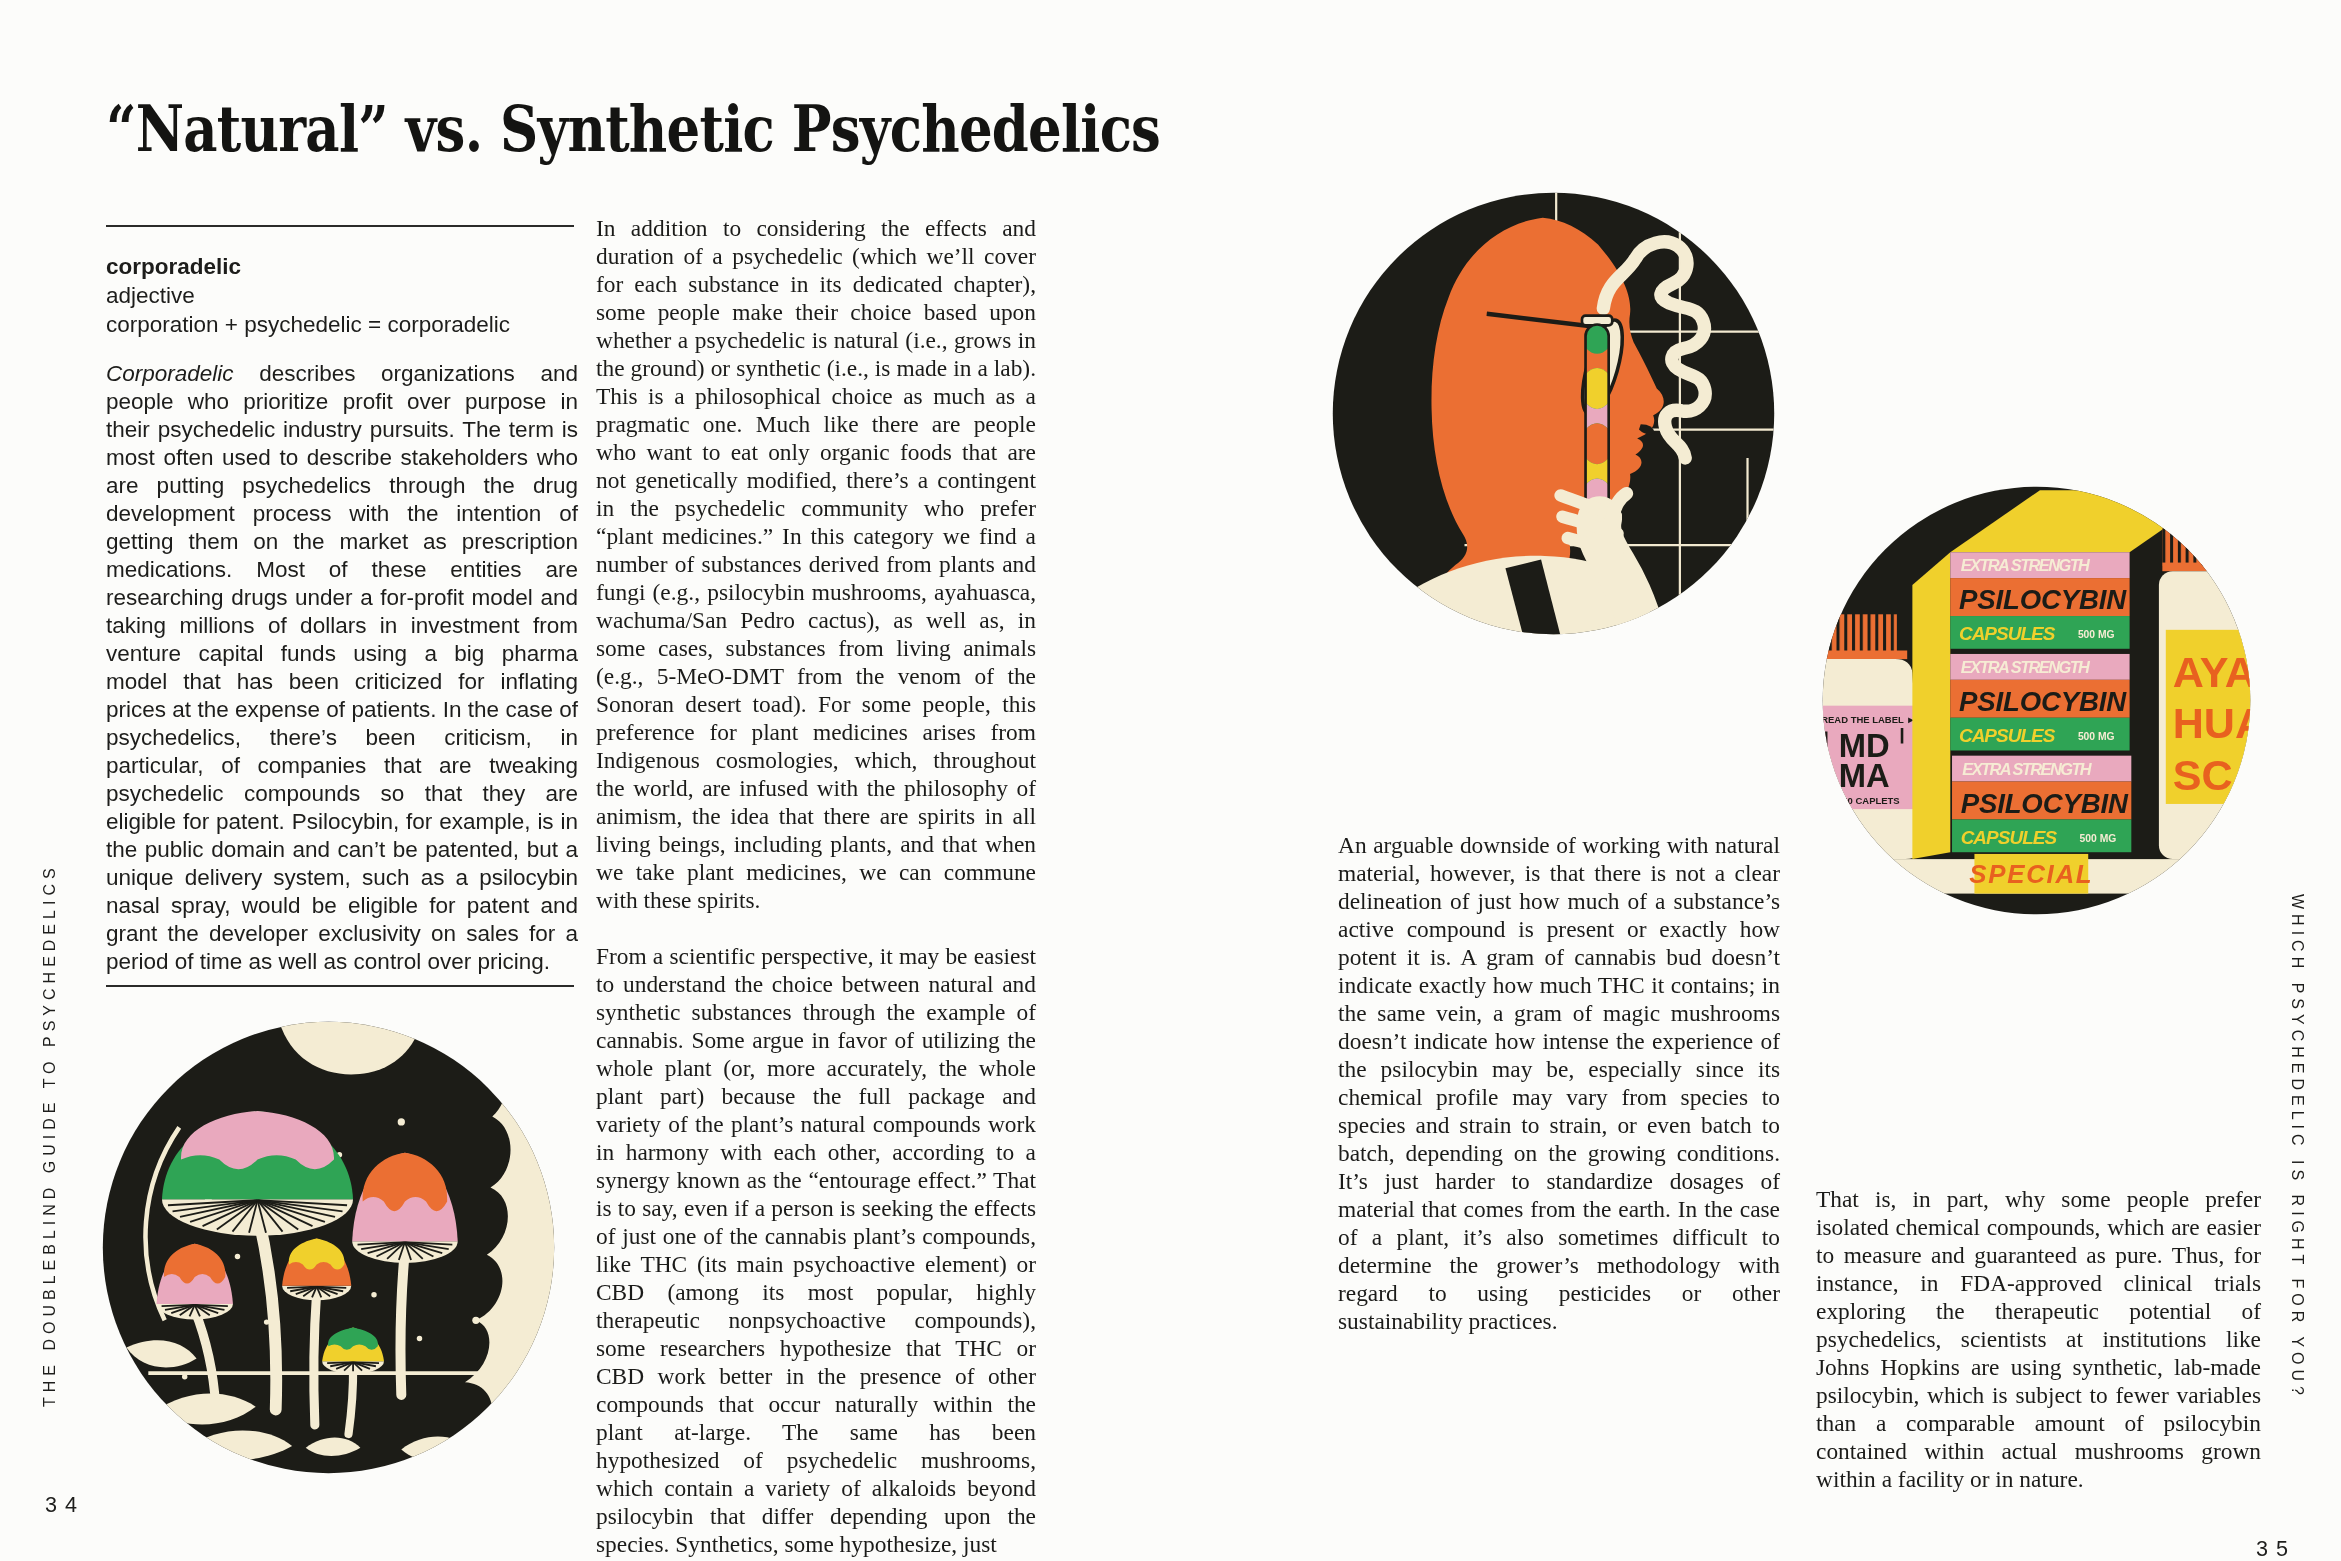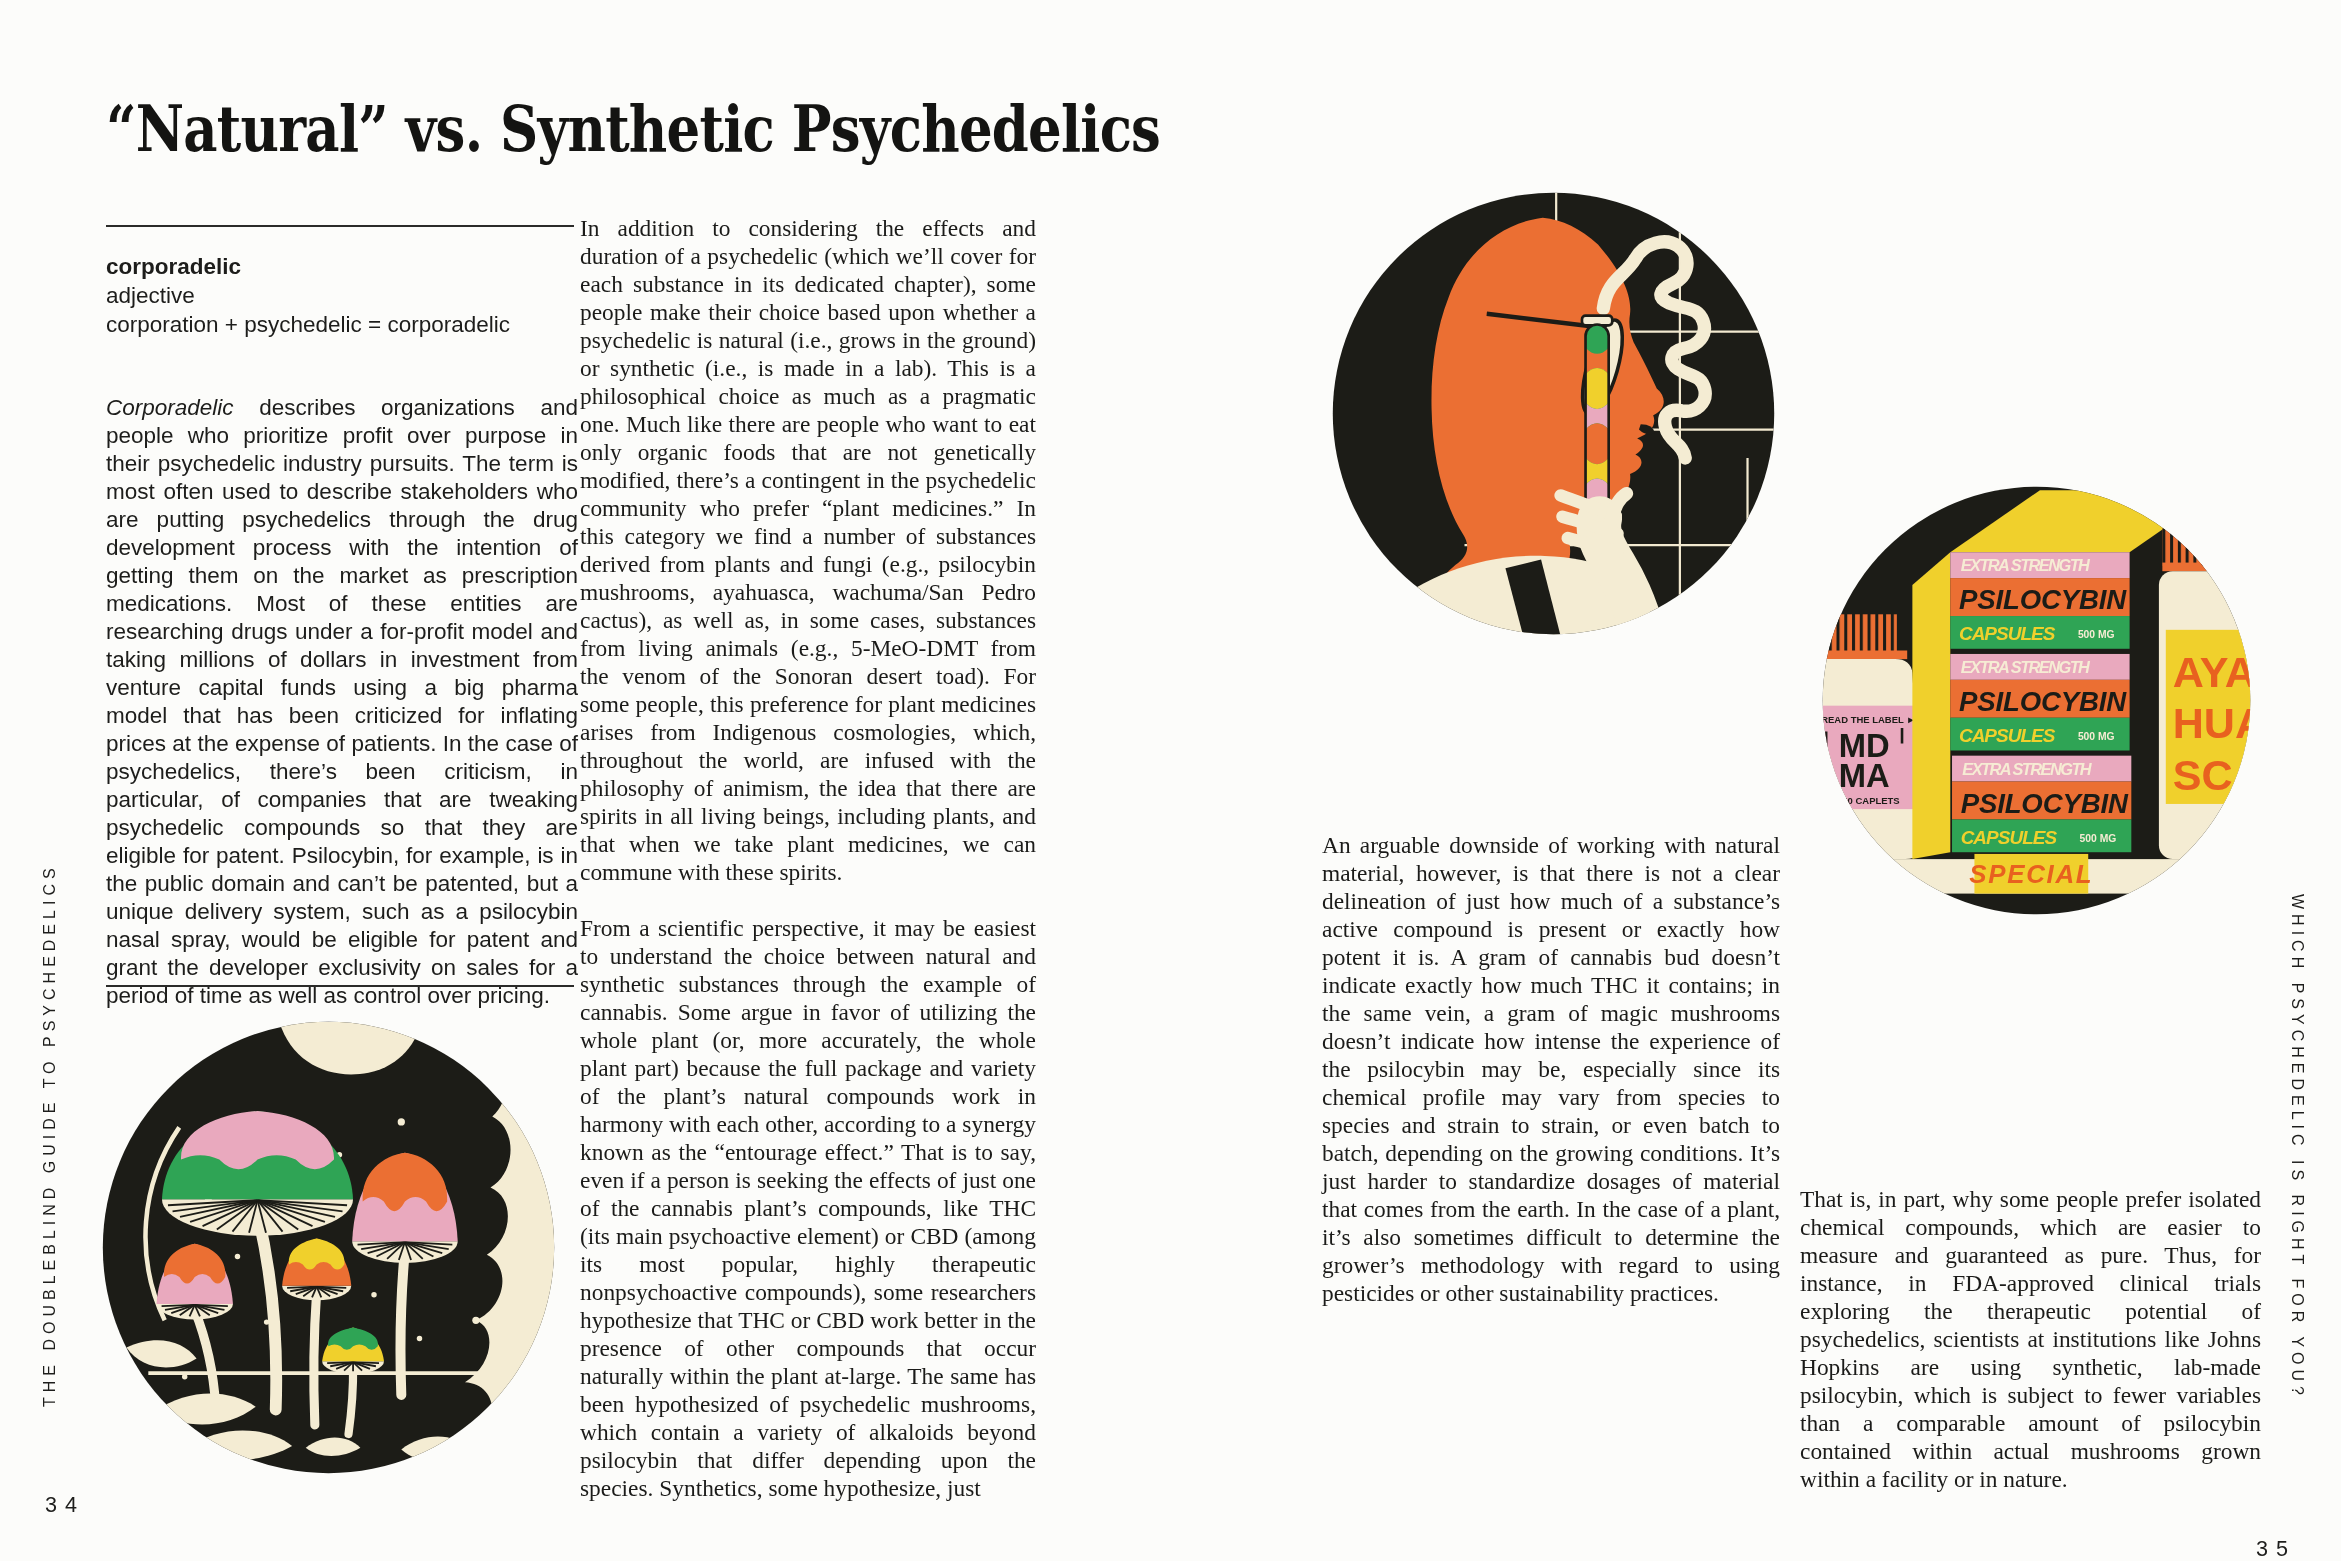--- a/index.html
+++ b/index.html
@@ -7,25 +7,25 @@
        font-family:"Liberation Sans",sans-serif;color:#1d1d1b;}
   .abs{position:absolute;}
   #title{left:106px;top:92px;font-family:"DejaVu Serif",serif;font-weight:700;
          font-size:63px;letter-spacing:-0.9px;color:#141412;transform:scaleX(.84);
          transform-origin:0 0;white-space:nowrap;}
   .rule{left:106px;width:468px;height:0;border-top:2.3px solid #2b2b29;}
   #def{left:106px;top:252px;width:470px;font-size:22.5px;line-height:29px;}
   #def .term{font-weight:700;}
   #def .pos{}
   #side-par{left:106px;top:360px;width:472px;font-size:22.5px;line-height:28px;
-            text-align:justify;margin-top:34px;}
+            text-align:justify;}
   #side-par .lead{font-style:italic;}
   .serifcol{font-family:"Liberation Serif",serif;font-size:23.4px;line-height:28px;
             text-align:justify;color:#1b1b19;}
-  .serifcol p{margin:0 0 28px 0;}
+  .serifcol p{margin:0 0 28px 16px;}
   #colmid{left:580px;top:214px;width:456px;}
   #rcol1{left:1322px;top:831px;width:458px;}
   #rcol2{left:1800px;top:1185px;width:461px;}
   .vtext{white-space:nowrap;font-size:16px;letter-spacing:5px;color:#1d1d1b;}
   #vleft{left:41px;top:1407px;transform:rotate(-90deg);transform-origin:0 0;}
   #vright{left:2306px;top:894px;transform:rotate(90deg);transform-origin:0 0;}
   .pagenum{top:1492px;font-size:21.6px;letter-spacing:8px;}
   #pn-left{left:45px;}
   #pn-right{left:2256px;margin-top:44px;}
   svg{display:block;}

